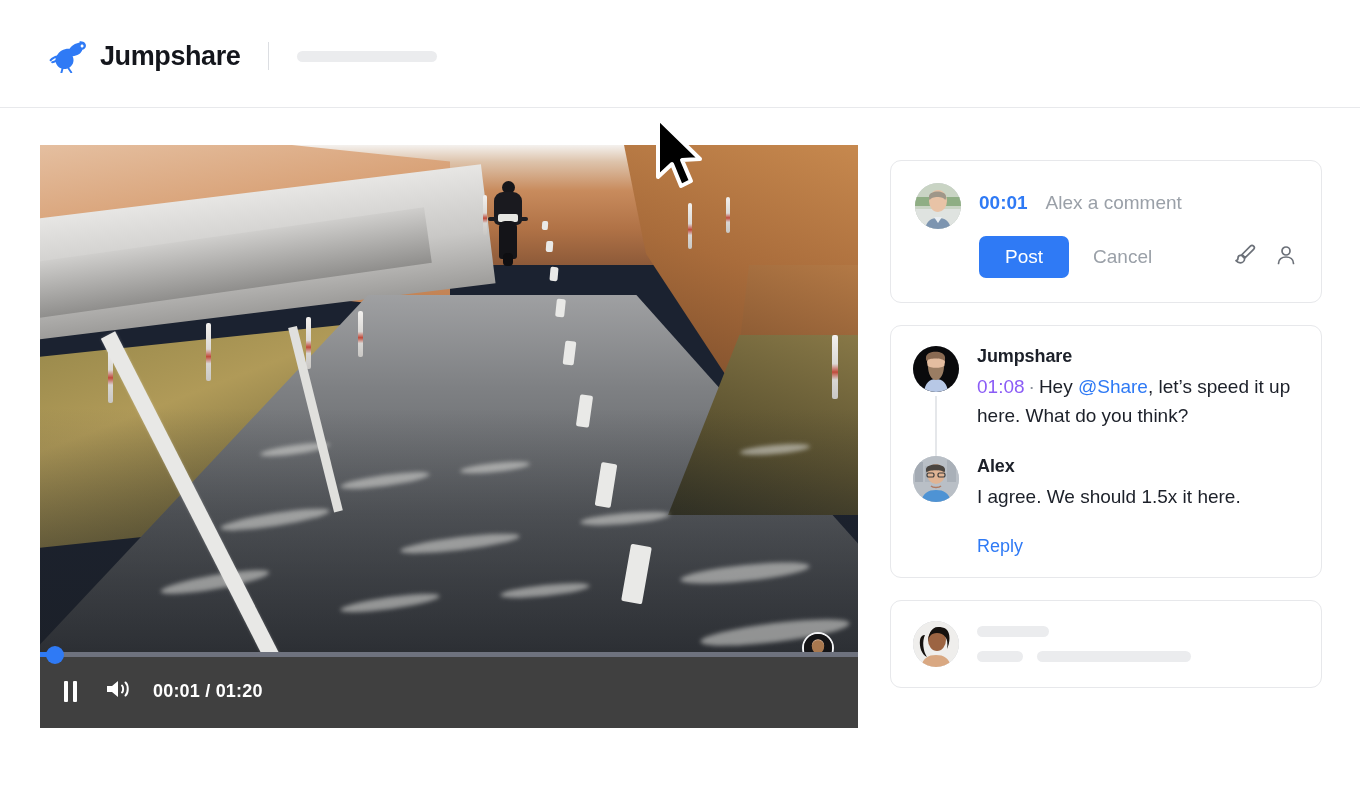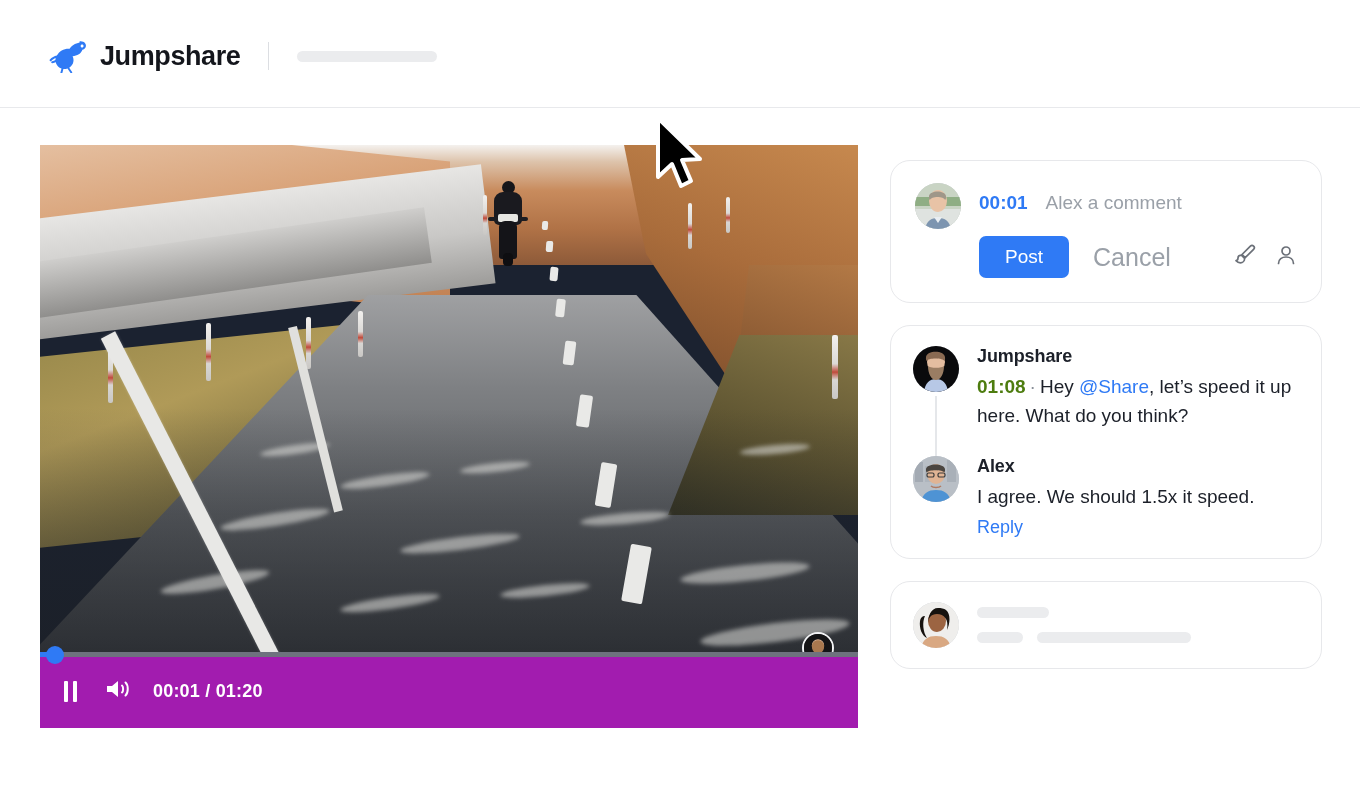--- a/index.html
+++ b/index.html
@@ -134,21 +134,21 @@
   .rider .wheel { position:absolute; left:14px; top:72px; width:10px; height:13px; background:#0e0e11; border-radius:4px; }
 
   .video-overlay-avatar {
     position: absolute; right: 24px; bottom: 64px;
     width: 32px; height: 32px; border-radius: 50%;
     border: 2px solid #f3f4f6; overflow: hidden;
     background: #2b2b31;
   }
 
   
-  .controls { position: absolute; left: 0; bottom: 0; width: 100%; height: 72px; background: #a21caf; }
+  .controls { position: absolute; left: 0; bottom: 0; width: 100%; height: 72px; background: #404040; }
   .seek-track {
     position: absolute; left: 0; top: -4px; width: 100%; height: 5px;
     background: #6e727e;
   }
   .seek-played { position: absolute; left: 0; top: 0; height: 100%; width: 16px; background: #2f7af5; }
   .seek-handle {
     position: absolute; left: 6px; top: -6px; width: 18px; height: 18px;
     border-radius: 50%; background: #2f7af5;
   }
   .ctrl-row { position: absolute; left: 24px; top: 22px; display: flex; align-items: center; }
@@ -158,58 +158,58 @@
   .time-label { margin-left: 22px; color:#fff; font-size:18px; font-weight:700; letter-spacing:0.2px; }
 
   
   .cursor { position: absolute; left: 650px; top: 6px; z-index: 40; pointer-events: none; }
 
   
   .comments { position: absolute; left: 890px; top: 30px; width: 432px; }
   .comments-title { font-size: 20px; font-weight: 700; color: #1c2029; letter-spacing: -0.2px; }
 
   .card {
-    margin-top: 22px; border: 1px solid #e7e8eb; border-radius: 20px;
+    margin-top: 22px; border: 1px solid #e7e8eb; border-radius: 11px;
     background: #fff; padding: 20px 22px;
   }
   .card.compose { padding: 22px 24px 24px 24px; }
 
   .compose-row { display: flex; align-items: flex-start; }
   .avatar { width: 46px; height: 46px; border-radius: 50%; overflow: hidden; flex: none; background:#c8cdd4; position:relative; }
   .avatar svg { display:block; width:100%; height:100%; }
   .compose-body { margin-left: 18px; flex: 1; padding-top: 9px; }
   .compose-line { display: flex; align-items: baseline; }
   .ts-blue { color: #2f7af5; font-size: 19px; font-weight: 700; }
   .placeholder { color: #9aa0a8; font-size: 19px; margin-left: 18px; }
   .compose-actions { display: flex; align-items: center; margin-top: 22px; }
   .post-btn {
     background: #2f7af5; color: #fff; border: none; border-radius: 7px;
     font-size: 19px; font-family: "Liberation Sans", sans-serif;
     padding: 10px 26px; cursor: pointer; font-weight: 400;
   }
   .cancel-btn {
-    background: none; border: none; color: #9aa0a8; font-size: 25px;
+    background: none; border: none; color: #9aa0a8; font-size: 19px;
     font-family: "Liberation Sans", sans-serif; margin-left: 24px; cursor: pointer;
   }
   .compose-icons { margin-left: auto; display: flex; align-items: center; gap: 18px; }
 
   
   .thread { position: relative; }
   .thread-line {
     position: absolute; left: 22px; top: 50px; width: 2px; height: 96px; background: #e5e7ea;
   }
   .msg { display: flex; align-items: flex-start; position: relative; }
   .msg + .msg { margin-top: 26px; }
   .msg-body { margin-left: 18px; flex: 1; }
   .msg-name { font-size: 18px; font-weight: 700; color: #1c2029; letter-spacing: -0.1px; }
   .msg-text { font-size: 19px; color: #1c2029; line-height: 1.5; margin-top: 6px; }
-  .msg-ts { color: #4d7c0f; font-weight: 700; margin-top: 8px; }
+  .msg-ts { color: #8b5cf6; font-weight: 400; margin-top: 8px; }
   .msg-dot { color: #8a9099; margin: 0 4px; }
   .mention { color: #2f7af5; }
-  .reply-link { display:inline-block; color:#2f7af5; font-size:18px; margin-top:5px; cursor:pointer; }
+  .reply-link { display:inline-block; color:#2f7af5; font-size:18px; margin-top:24px; cursor:pointer; }
 
   
   .skel-row { display: flex; align-items: center; }
   .skel-body { margin-left: 18px; flex: 1; }
   .skel-bar { height: 11px; border-radius: 6px; background: #ebecee; }
   .skel-line2 { display: flex; gap: 14px; margin-top: 14px; }
 </style>
 </head>
 <body>
 
@@ -402,21 +402,21 @@
                 <path d="M8 46c2-9 7-12 15-12s13 3 15 12z" fill="#4e93d4"></path>
                 <ellipse cx="23" cy="18" rx="9" ry="10" fill="#e0b494"></ellipse>
                 <path d="M13 13c1-6 18-6 19 0 .4 2.4-.8 3.6-.8 3.6-1-3-16.4-3-17.4 0 0 0-1.2-1.2-.8-3.6z" fill="#4a4540"></path>
                 <rect x="14" y="17" width="7" height="4" rx="1.6" fill="none" stroke="#3a3a3a" stroke-width="1.2"></rect>
                 <rect x="25" y="17" width="7" height="4" rx="1.6" fill="none" stroke="#3a3a3a" stroke-width="1.2"></rect>
                 <path d="M18 30c2 2 8 2 10 0" stroke="#b07a62" stroke-width="1.4" fill="none"></path>
               </svg>
             </div>
             <div class="msg-body">
               <div class="msg-name">Alex</div>
-              <div class="msg-text">I agree. We should 1.5x it speed.</div>
+              <div class="msg-text">I agree. We should 1.5x it here.</div>
               <span class="reply-link">Reply</span>
             </div>
           </div>
         </div>
       </div>
 
       <div class="card">
         <div class="skel-row">
           <div class="avatar">
             <svg viewBox="0 0 46 46" xmlns="http://www.w3.org/2000/svg">

